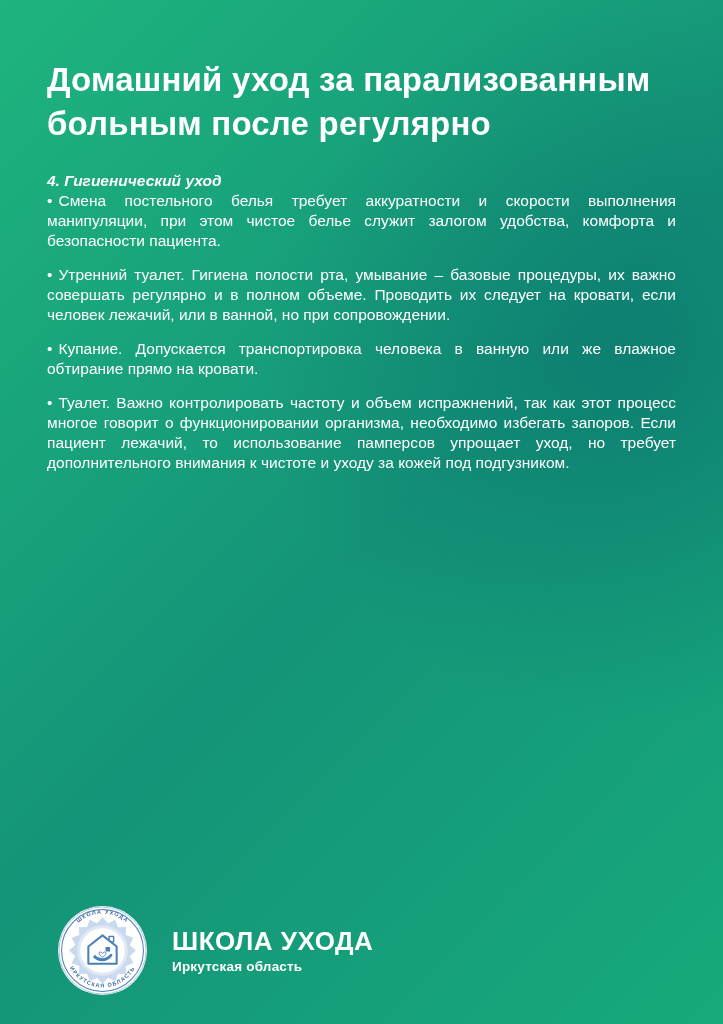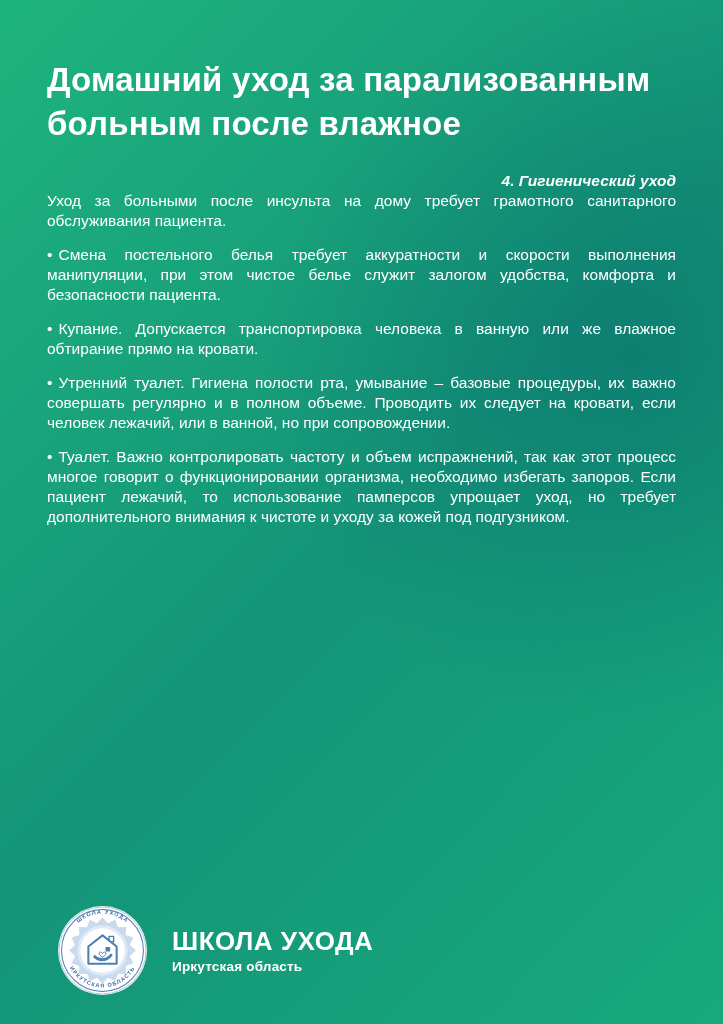--- a/index.html
+++ b/index.html
@@ -24,21 +24,20 @@
     line-height: 1.33;
     font-weight: 700;
     letter-spacing: 0.2px;
     margin-bottom: 25px;
   }
   .section-heading {
     font-size: 15.5px;
     line-height: 20px;
     font-weight: 700;
     font-style: italic;
-    text-align: right;
   }
   .para {
     font-size: 15.5px;
     line-height: 20px;
     text-align: justify;
     margin-bottom: 14px;
   }
   .para.intro { margin-top: 0; }
   .bullet { padding-right: 6px; }
   .footer {
@@ -69,31 +68,30 @@
     fill: #3f6ca8;
     font-family: "Liberation Sans", "DejaVu Sans", sans-serif;
   }
 </style>
 </head>
 <body>
 
 <div class="page">
   <div class="content">
 
-    <h1 class="page-title">Домашний уход за парализованным больным после влажное</h1>
+    <h1 class="page-title">Домашний уход за парализованным больным после регулярно</h1>
 
     <div class="section-heading">4. Гигиенический уход</div>
 
-    <p class="para intro">Уход за больными после инсульта на дому требует грамотного санитарного обслуживания пациента.</p>
 
     <p class="para"><span class="bullet">•</span><span>Смена постельного белья требует аккуратности и скорости выполнения манипуляции, при этом чистое белье служит залогом удобства, комфорта и безопасности пациента.</span></p>
 
+    <p class="para"><span class="bullet">•</span><span>Утренний туалет. Гигиена полости рта, умывание – базовые процедуры, их важно совершать регулярно и в полном объеме. Проводить их следует на кровати, если человек лежачий, или в ванной, но при сопровождении.</span></p>
+
     <p class="para"><span class="bullet">•</span><span>Купание. Допускается транспортировка человека в ванную или же влажное обтирание прямо на кровати.</span></p>
-
-    <p class="para"><span class="bullet">•</span><span>Утренний туалет. Гигиена полости рта, умывание – базовые процедуры, их важно совершать регулярно и в полном объеме. Проводить их следует на кровати, если человек лежачий, или в ванной, но при сопровождении.</span></p>
 
 
     <p class="para"><span class="bullet">•</span><span>Туалет. Важно контролировать частоту и объем испражнений, так как этот процесс многое говорит о функционировании организма, необходимо избегать запоров. Если пациент лежачий, то использование памперсов упрощает уход, но требует дополнительного внимания к чистоте и уходу за кожей под подгузником.</span></p>
 
 
   </div>
 
   <div class="footer">
     <svg class="logo-badge" viewBox="-45 -45 90 90" xmlns="http://www.w3.org/2000/svg">
       <circle cx="0" cy="0" r="44" fill="#ffffff"></circle>

